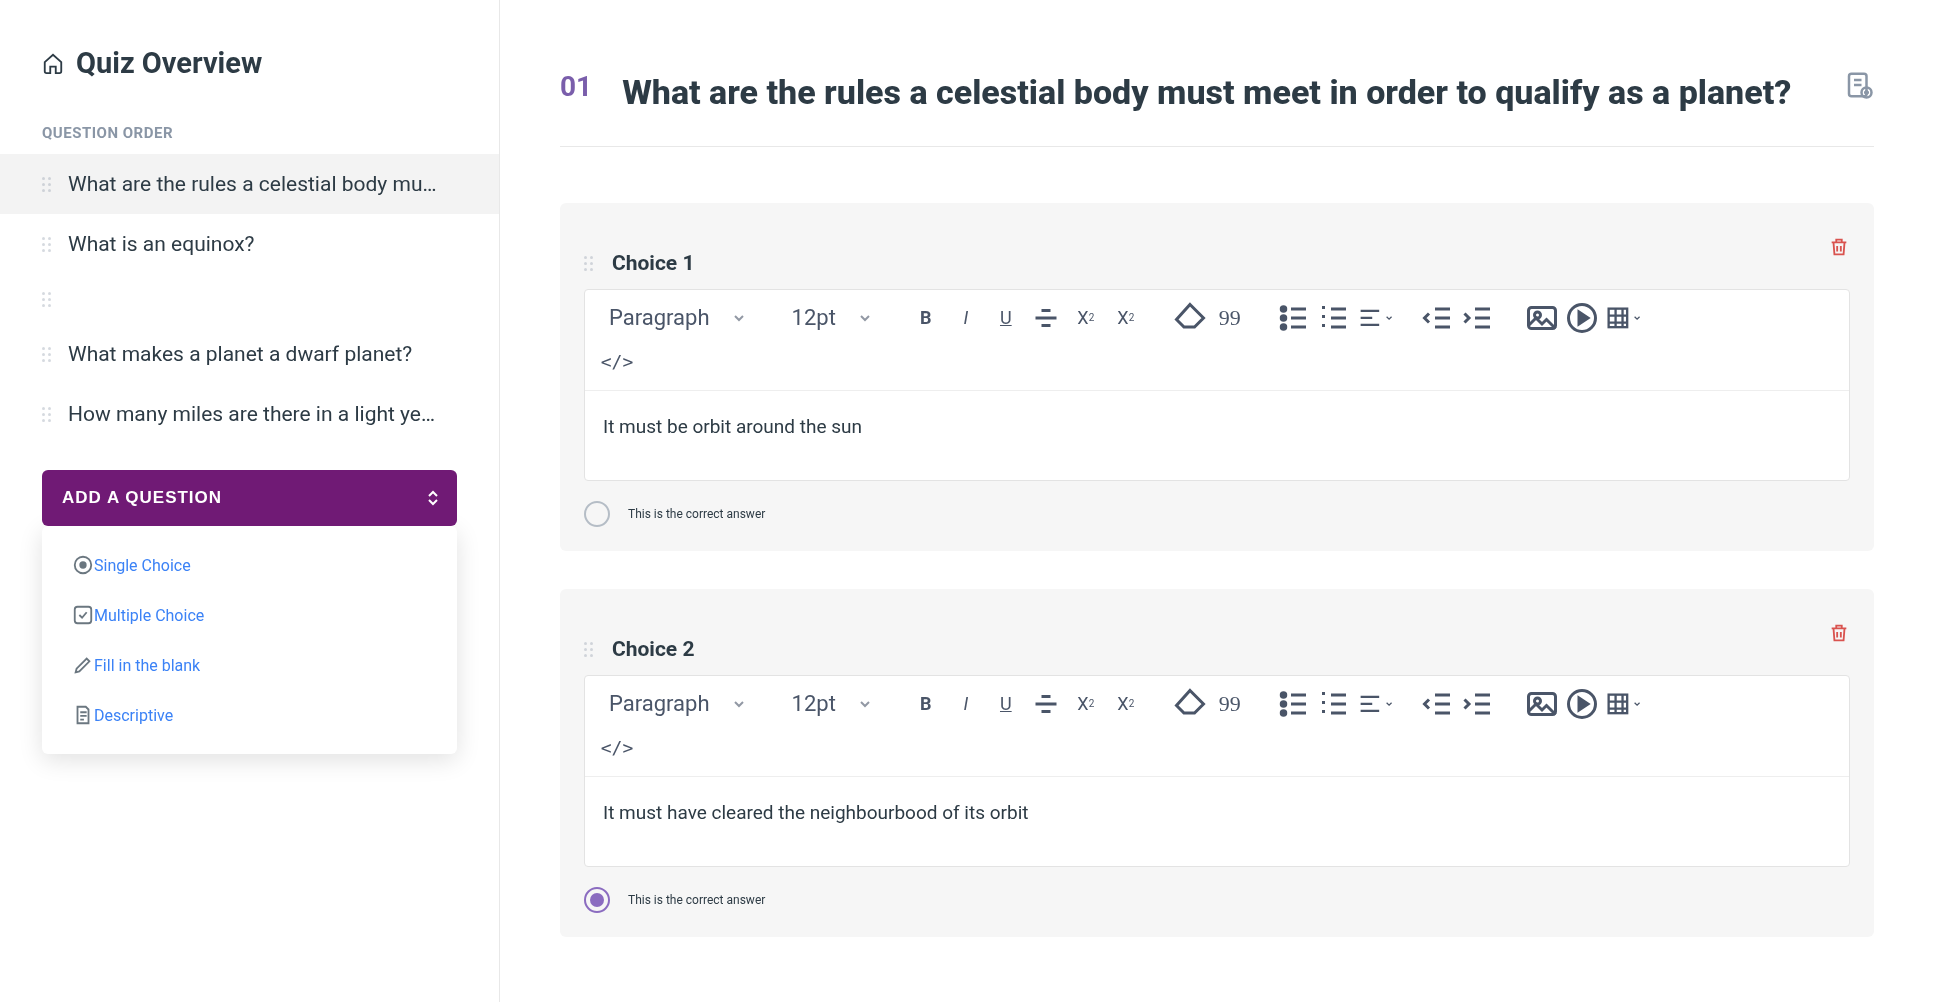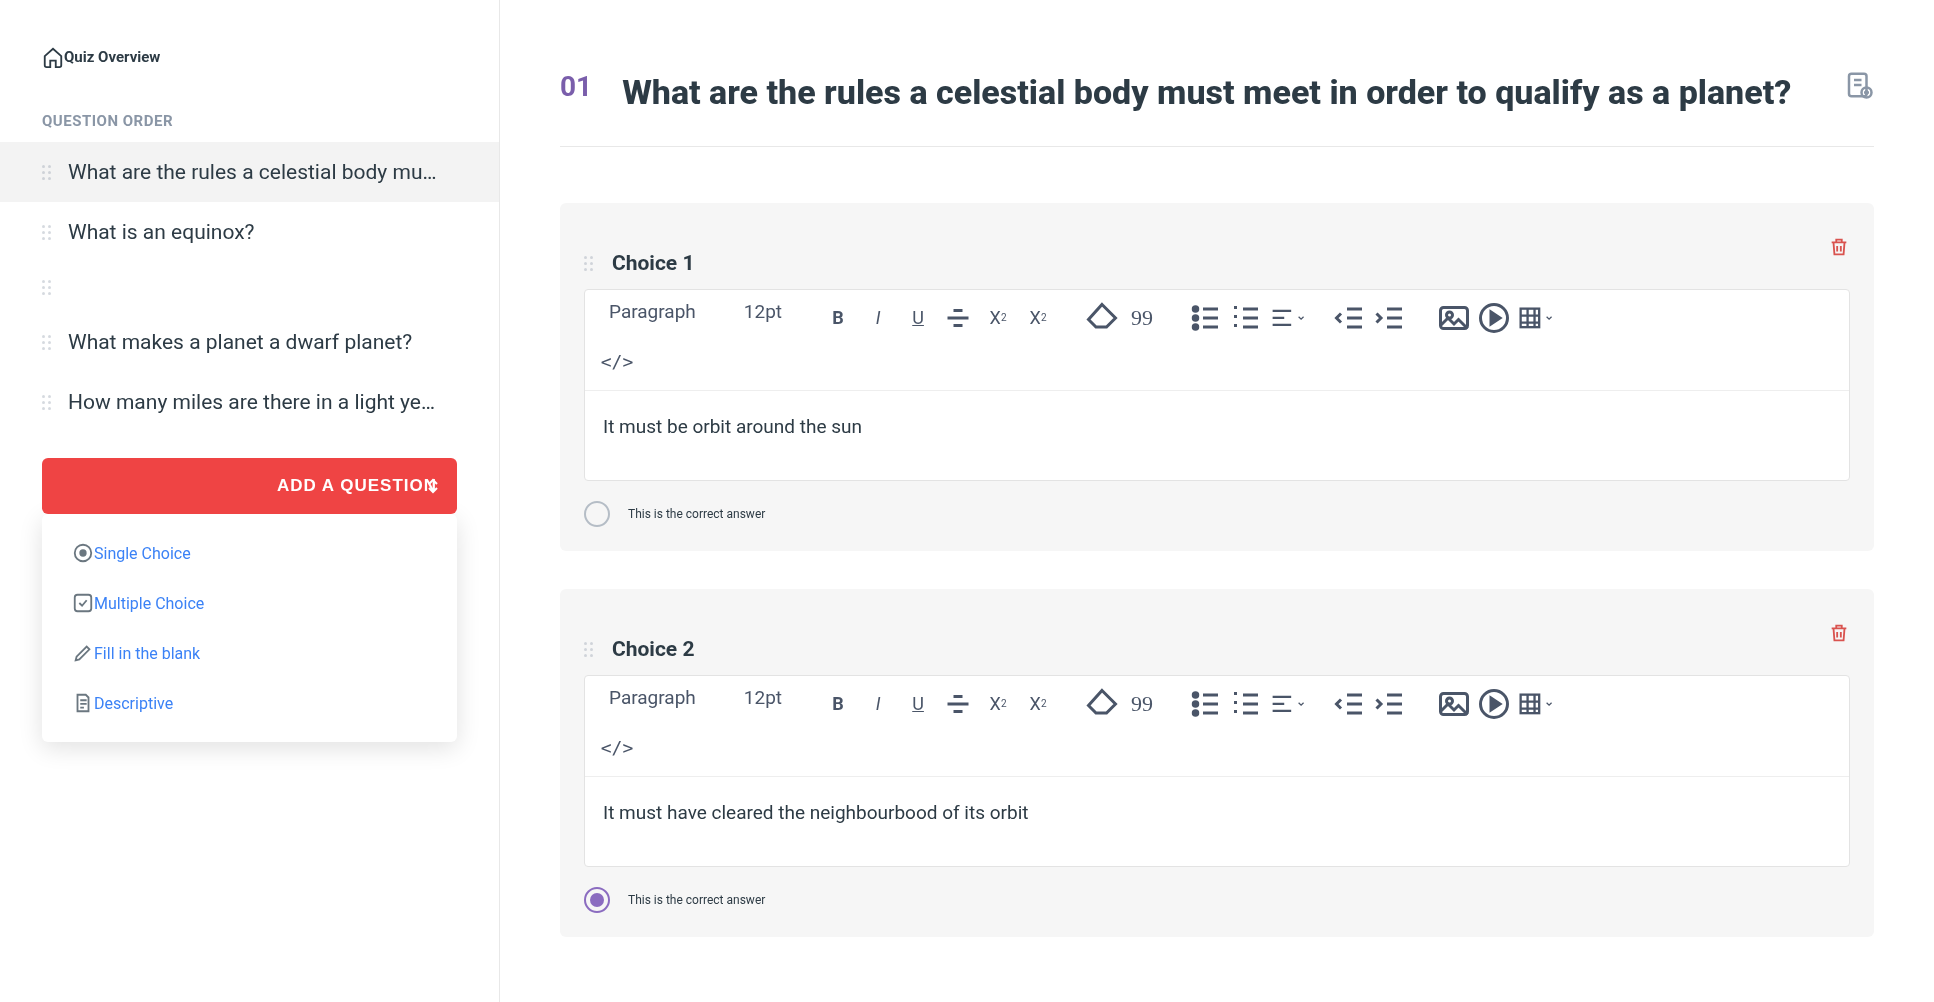--- a/index.html
+++ b/index.html
@@ -1,28 +1,28 @@
 <!DOCTYPE html>
 <html><head>
 <meta charset="utf-8">
 <style>
 * { box-sizing: border-box; margin: 0; padding: 0; }
 body { font-family: -apple-system, BlinkMacSystemFont, "Segoe UI", Roboto, "Helvetica Neue", sans-serif; background: #fff; color: #2d3b45; width: 1934px; height: 1002px; overflow: hidden; }
 .app { display: flex; height: 100%; }
 .sidebar { width: 500px; border-right: 1px solid #e8e8e8; display: flex; flex-direction: column; padding-top: 30px; }
-.overview-link { display: flex; align-items: center; padding: 16px 42px 24px; font-size: 15px; font-weight: 700; color: #2d3b45; cursor: pointer; }
+.overview-link { display: flex; align-items: center; gap: 12px; padding: 16px 42px 24px; font-size: 29px; font-weight: 700; color: #2d3b45; cursor: pointer; }
 .overview-link svg { width: 22px; height: 22px; }
 .section-label { font-size: 15px; font-weight: 700; letter-spacing: 0.5px; color: #8a96a6; padding: 20px 42px 12px; text-transform: uppercase; }
 .q-list { display: flex; flex-direction: column; }
 .q-item { display: flex; align-items: center; gap: 12px; padding: 18px 42px; font-size: 21px; color: #2d3b45; cursor: pointer; white-space: nowrap; overflow: hidden; text-overflow: ellipsis; }
 .q-item.active { background: #f3f3f3; }
 .q-item .drag { width: 14px; height: 14px; flex-shrink: 0; opacity: 0.35; }
 .q-item .label { overflow: hidden; text-overflow: ellipsis; }
 .add-btn-wrap { padding: 26px 42px 0; }
-.add-btn { width: 100%; background: #ef4444; color: #fff; border: none; border-radius: 6px; padding: 18px 20px; font-size: 17px; font-weight: 700; letter-spacing: 1px; cursor: pointer; display: flex; align-items: center; justify-content: flex-end; position: relative; }
+.add-btn { width: 100%; background: #701a75; color: #fff; border: none; border-radius: 6px; padding: 18px 20px; font-size: 17px; font-weight: 700; letter-spacing: 1px; cursor: pointer; display: flex; align-items: center; justify-content: flex-start; position: relative; }
 .add-btn .arrows { position: absolute; right: 18px; display: flex; flex-direction: column; gap: 0; }
 .add-btn .arrows svg { width: 12px; height: 8px; }
 .dropdown { margin: 0 42px; background: #fff; border-radius: 6px; box-shadow: 0 6px 24px rgba(0,0,0,0.12); padding: 14px 0; }
 .dd-item { display: flex; align-items: center; padding: 14px 30px; font-size: 16px; color: #3b82f6; cursor: pointer; }
 .dd-item svg { width: 22px; height: 22px; flex-shrink: 0; color: #6b7780; }
 .main { flex: 1; padding: 70px 60px 40px 60px; overflow-y: auto; }
 .q-header { display: flex; align-items: flex-start; gap: 30px; padding-bottom: 30px; border-bottom: 1px solid #e8e8e8; margin-bottom: 56px; }
 .q-num { font-size: 28px; font-weight: 700; color: #7a5eab; }
 .q-title { font-size: 34px; font-weight: 800; color: #2d3b45; line-height: 1.35; flex: 1; }
 .q-actions { display: flex; gap: 14px; color: #8a96a6; }
@@ -30,21 +30,21 @@
 .choice-block { background: #f6f6f6; border-radius: 6px; margin-bottom: 38px; }
 .choice-head { display: flex; align-items: center; justify-content: space-between; padding: 20px 24px 14px; }
 .choice-head-left { display: flex; align-items: center; gap: 14px; margin-top: 28px; }
 .choice-head-left .drag { width: 14px; height: 14px; opacity: 0.35; }
 .choice-label { font-size: 21px; font-weight: 700; color: #2d3b45; }
 .trash { color: #d9534f; cursor: pointer; }
 .trash svg { width: 22px; height: 22px; }
 .editor { background: #fff; border: 1px solid #e3e3e3; border-radius: 4px; margin: 0 24px; }
 .toolbar { display: flex; align-items: center; flex-wrap: wrap; gap: 4px; padding: 10px 14px; border-bottom: 1px solid #eee; }
 .tb-btn { display: flex; align-items: center; justify-content: center; min-width: 36px; height: 36px; color: #4a5568; cursor: pointer; font-size: 18px; border-radius: 3px; }
-.tb-select { display: flex; align-items: center; gap: 24px; padding: 0 10px; height: 36px; color: #4a5568; cursor: pointer; font-size: 19px; flex-direction: column; }
+.tb-select { display: flex; align-items: center; gap: 24px; padding: 0 10px; height: 36px; color: #4a5568; cursor: pointer; font-size: 22px; }
 .tb-select svg { width: 10px; height: 10px; opacity: 0.6; }
 .tb-sep { width: 20px; }
 .editor-body { padding: 24px 18px 42px; font-size: 19px; color: #2d3b45; }
 .choice-footer { display: flex; align-items: center; gap: 18px; padding: 20px 24px 24px; }
 .radio { width: 26px; height: 26px; border: 2px solid #b5bdc6; border-radius: 50%; cursor: pointer; display: flex; align-items: center; justify-content: center; flex-shrink: 0; }
 .radio.selected { border-color: #8b6cc0; }
 .radio.selected::after { content: ""; width: 14px; height: 14px; background: #8b6cc0; border-radius: 50%; }
 .correct-label { font-size: 12px; color: #2d3b45; }
 .drag-dots { display: grid; grid-template-columns: repeat(2, 3px); grid-template-rows: repeat(3, 3px); gap: 3px; }
 .drag-dots span { background: #8a96a6; border-radius: 50%; }

